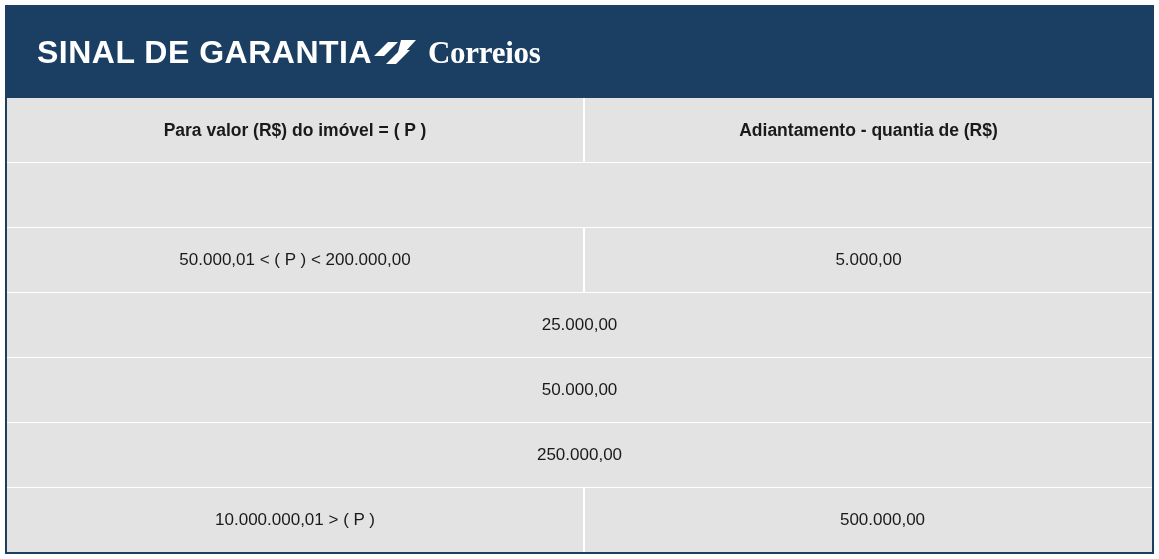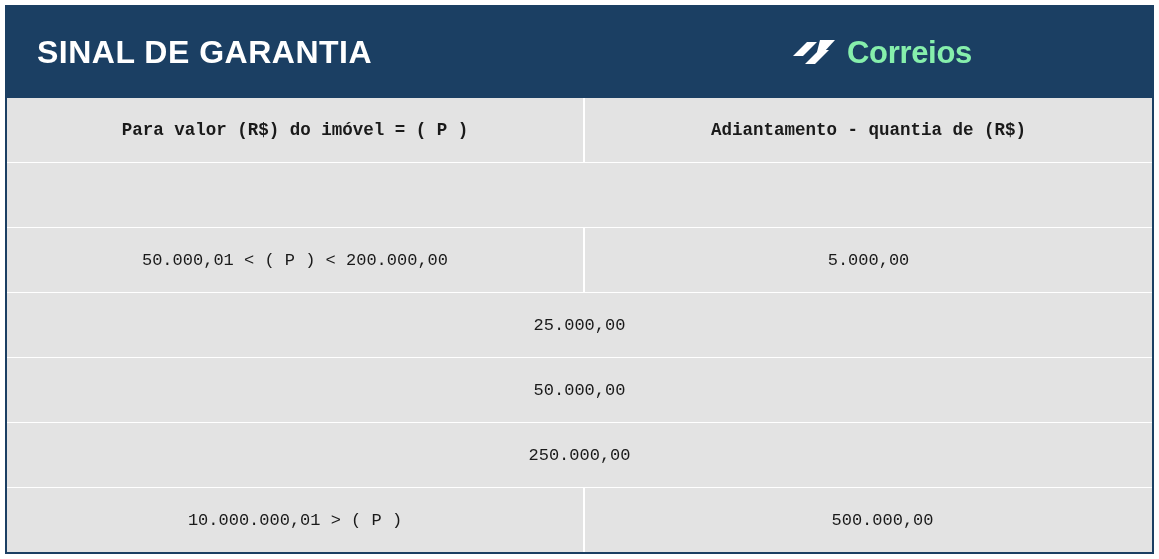--- a/index.html
+++ b/index.html
@@ -29,21 +29,20 @@
     background: #e3e3e3;
     display: flex;
     flex-direction: column;
   }
   .header {
     height: 91px;
     flex: 0 0 91px;
     background: #1b3f63;
     display: flex;
     align-items: center;
-    justify-content: space-between;
     padding: 0 30px 0 30px;
     box-sizing: border-box;
   }
   .header-title {
     color: #ffffff;
     font-size: 32px;
     font-weight: bold;
     letter-spacing: 0.5px;
     font-family: "Liberation Sans", sans-serif;
   }
@@ -53,25 +52,25 @@
     gap: 10px;
     margin-right: 150px;
   }
   .brand-mark {
     width: 46px;
     height: 34px;
     position: relative;
     flex: 0 0 auto;
   }
   .brand-name {
-    color: #86efac;
+    color: #ffffff;
     font-size: 31px;
     font-weight: bold;
     letter-spacing: -0.3px;
-    font-family: Liberation Sans, sans-serif;
+    font-family: Liberation Serif, serif;
   }
   .table {
     flex: 1 1 auto;
     display: flex;
     flex-direction: column;
     background: #e3e3e3;
   }
   .row {
     display: flex;
     flex: 1 1 0;
@@ -83,21 +82,21 @@
   }
   .cell {
     display: flex;
     align-items: center;
     justify-content: center;
     box-sizing: border-box;
     color: #1a1a1a;
     font-size: 17px;
     padding: 0 12px;
     text-align: center;
-    font-family: Liberation Mono, monospace;
+    font-family: Liberation Sans, sans-serif;
   }
   .cell-left {
     flex: 0 0 578px;
     border-right: 2px solid #ffffff;
   }
   .cell-right {
     flex: 1 1 auto;
   }
   .header-row .cell {
     font-weight: bold;

